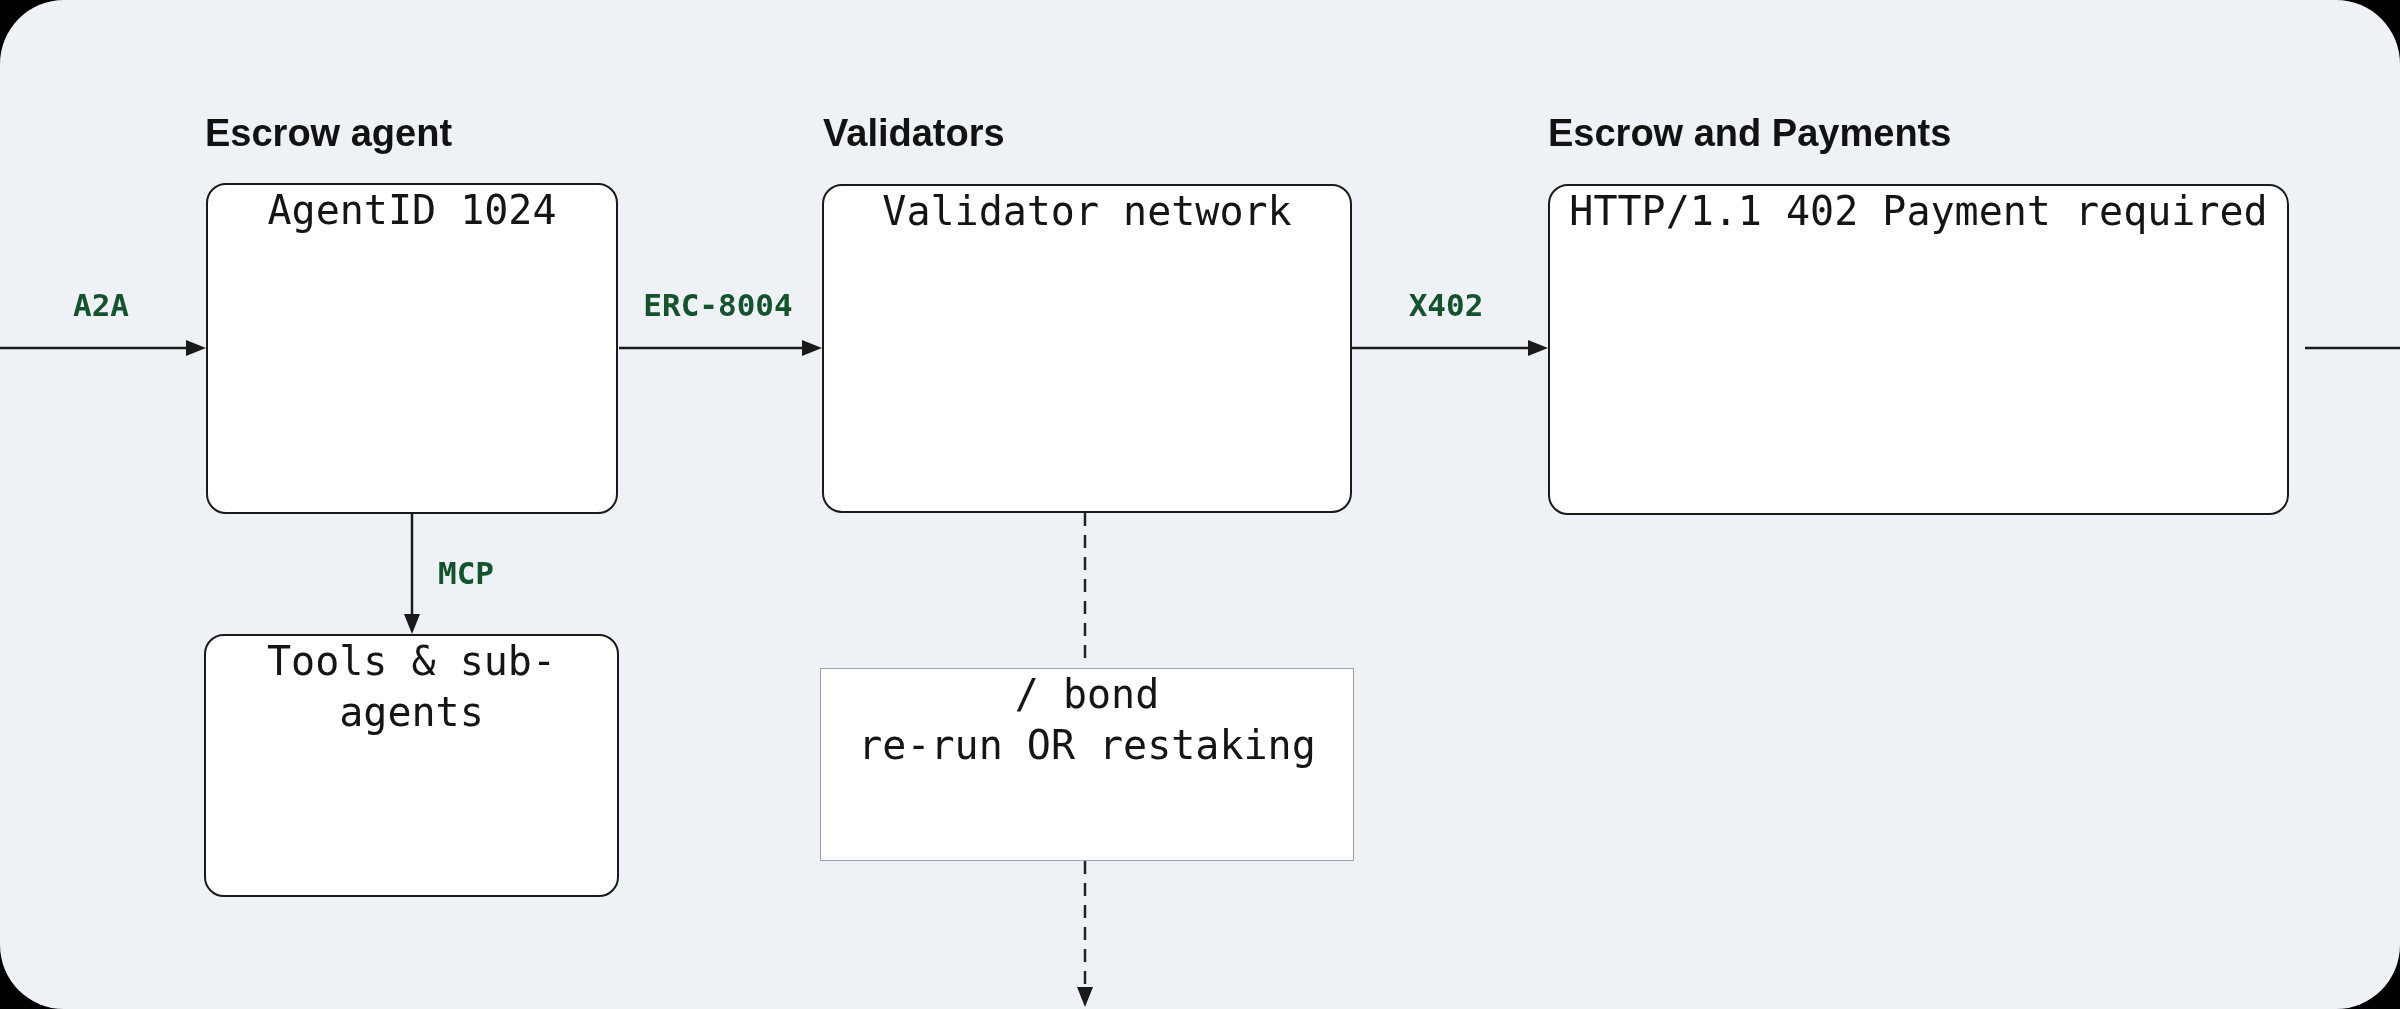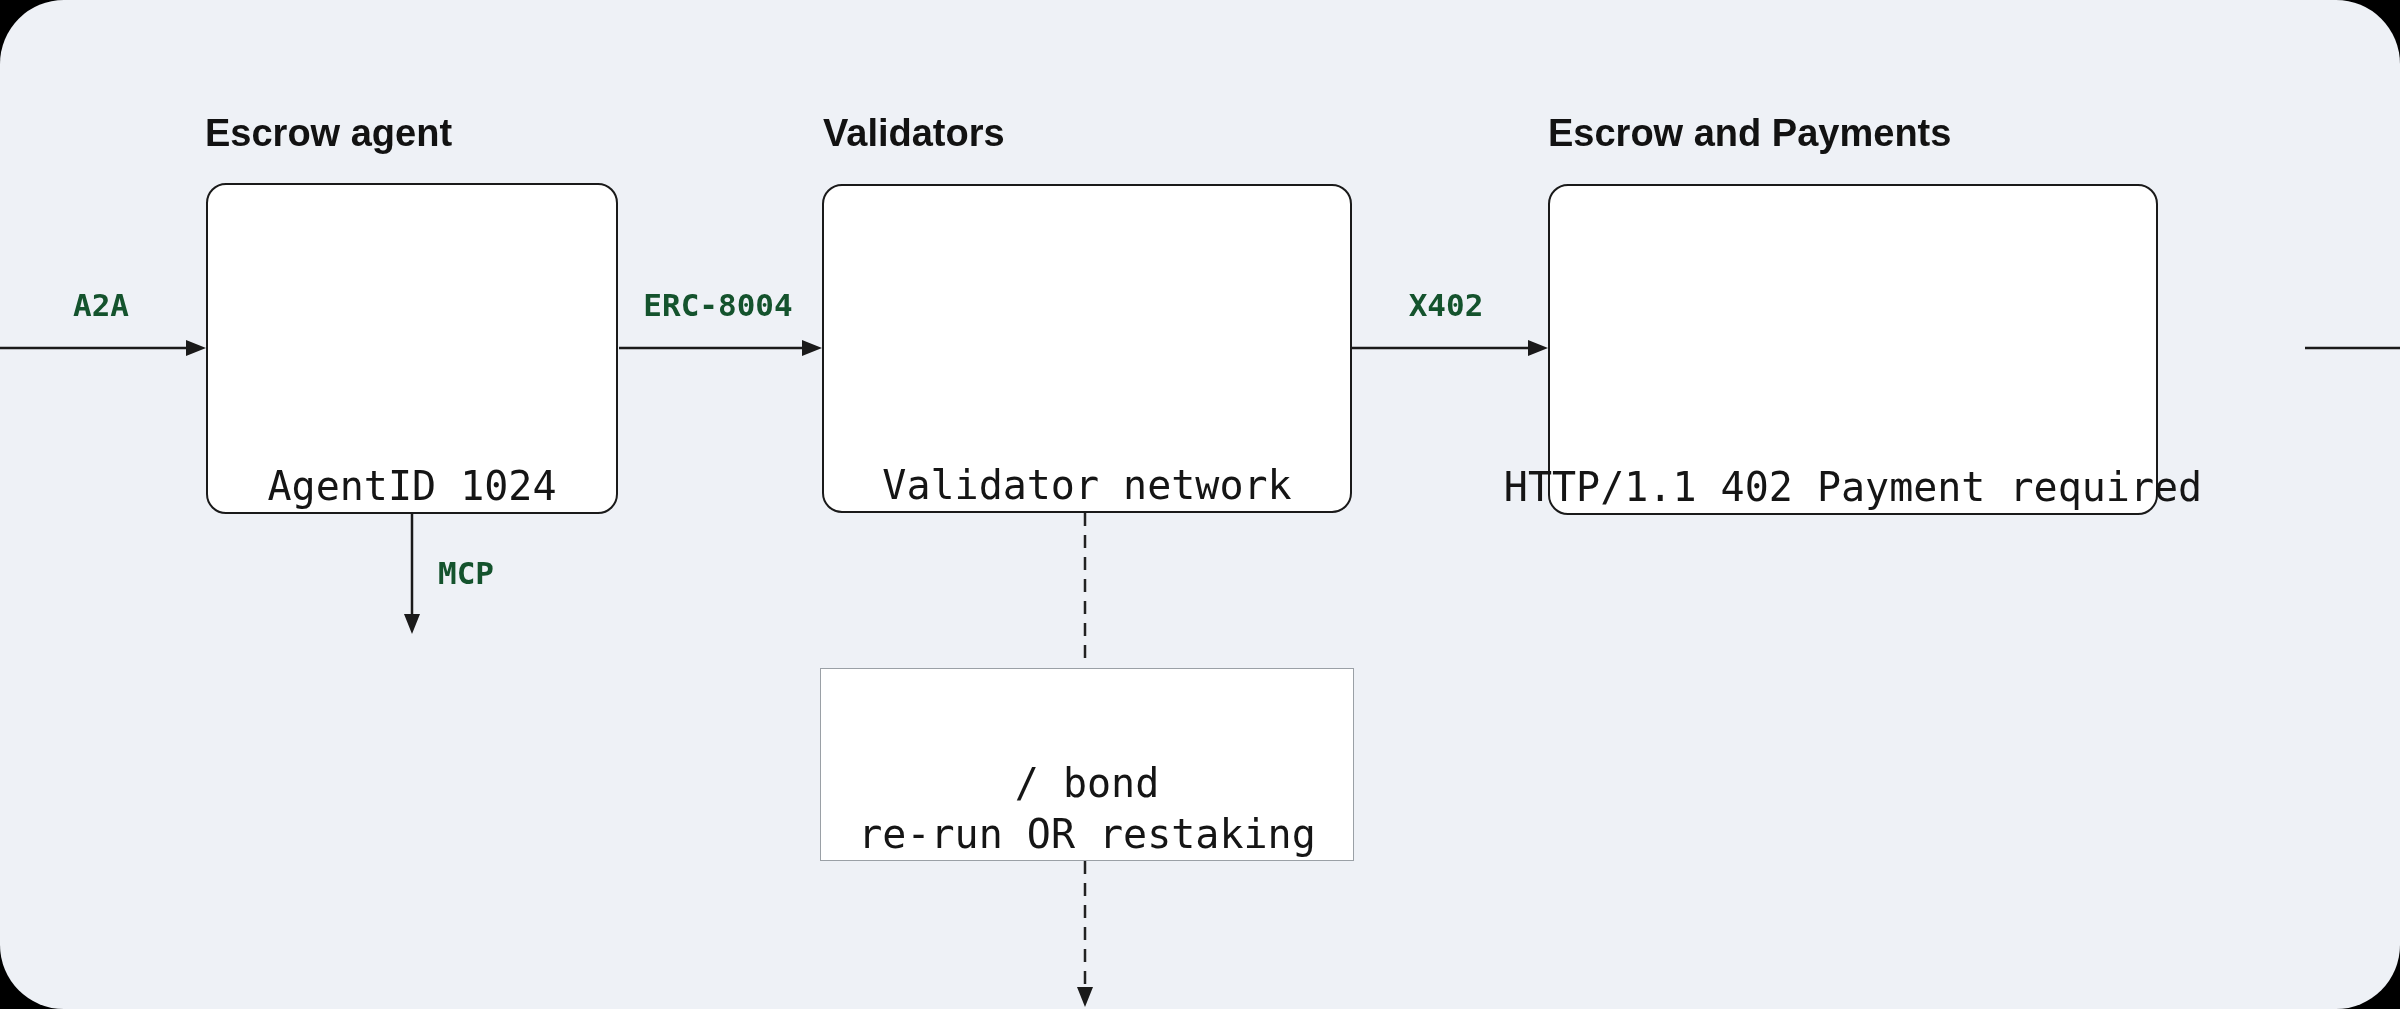--- a/index.html
+++ b/index.html
@@ -35,21 +35,21 @@
     color: #121212;
     letter-spacing: 0px;
     white-space: nowrap;
   }
   .node {
     position: absolute;
     background: #ffffff;
     border: 2.5px solid #1a1a1a;
     border-radius: 20px;
     display: flex;
-    align-items: flex-end;
+    align-items: flex-start;
     justify-content: center;
     text-align: center;
     font-family: "DejaVu Sans Mono", monospace;
     font-size: 40px;
     line-height: 1.28;
     color: #151515;
     box-sizing: border-box;
     white-space: nowrap;
   }
   .node .line { display: block; }
@@ -106,24 +106,30 @@
     <div class="heading" style="left:1548px; top:114px;">Escrow and Payments</div>
 
     <div class="node" style="left:206px; top:183px; width:412px; height:331px;">
       <span class="line">AgentID 1024</span>
     </div>
 
     <div class="node" style="left:822px; top:184px; width:530px; height:329px;">
       <span class="line">Validator network</span>
     </div>
 
-    <div class="node" style="left:1548px; top:184px; width:610px; height:331px;">
+    <div class="node" style="left:1548px; top:184px; width:741px; height:331px;">
       <span class="line">HTTP/1.1 402 Payment required</span>
     </div>
 
+    <div class="node" style="left:204px; top:634px; width:415px; height:263px;">
+      <span>
+        <span class="line">Tools &amp; sub-</span>
+        <span class="line">agents</span>
+      </span>
+    </div>
 
     <div class="node node-tee" style="left:820px; top:668px; width:534px; height:193px;">
       <span>
         <span class="line">/ bond</span>
         <span class="line">re-run OR restaking</span>
       </span>
     </div>
 
     <div class="edge-label" style="left:101px; top:305px;">A2A</div>
     <div class="edge-label" style="left:718px; top:305px;">ERC-8004</div>

